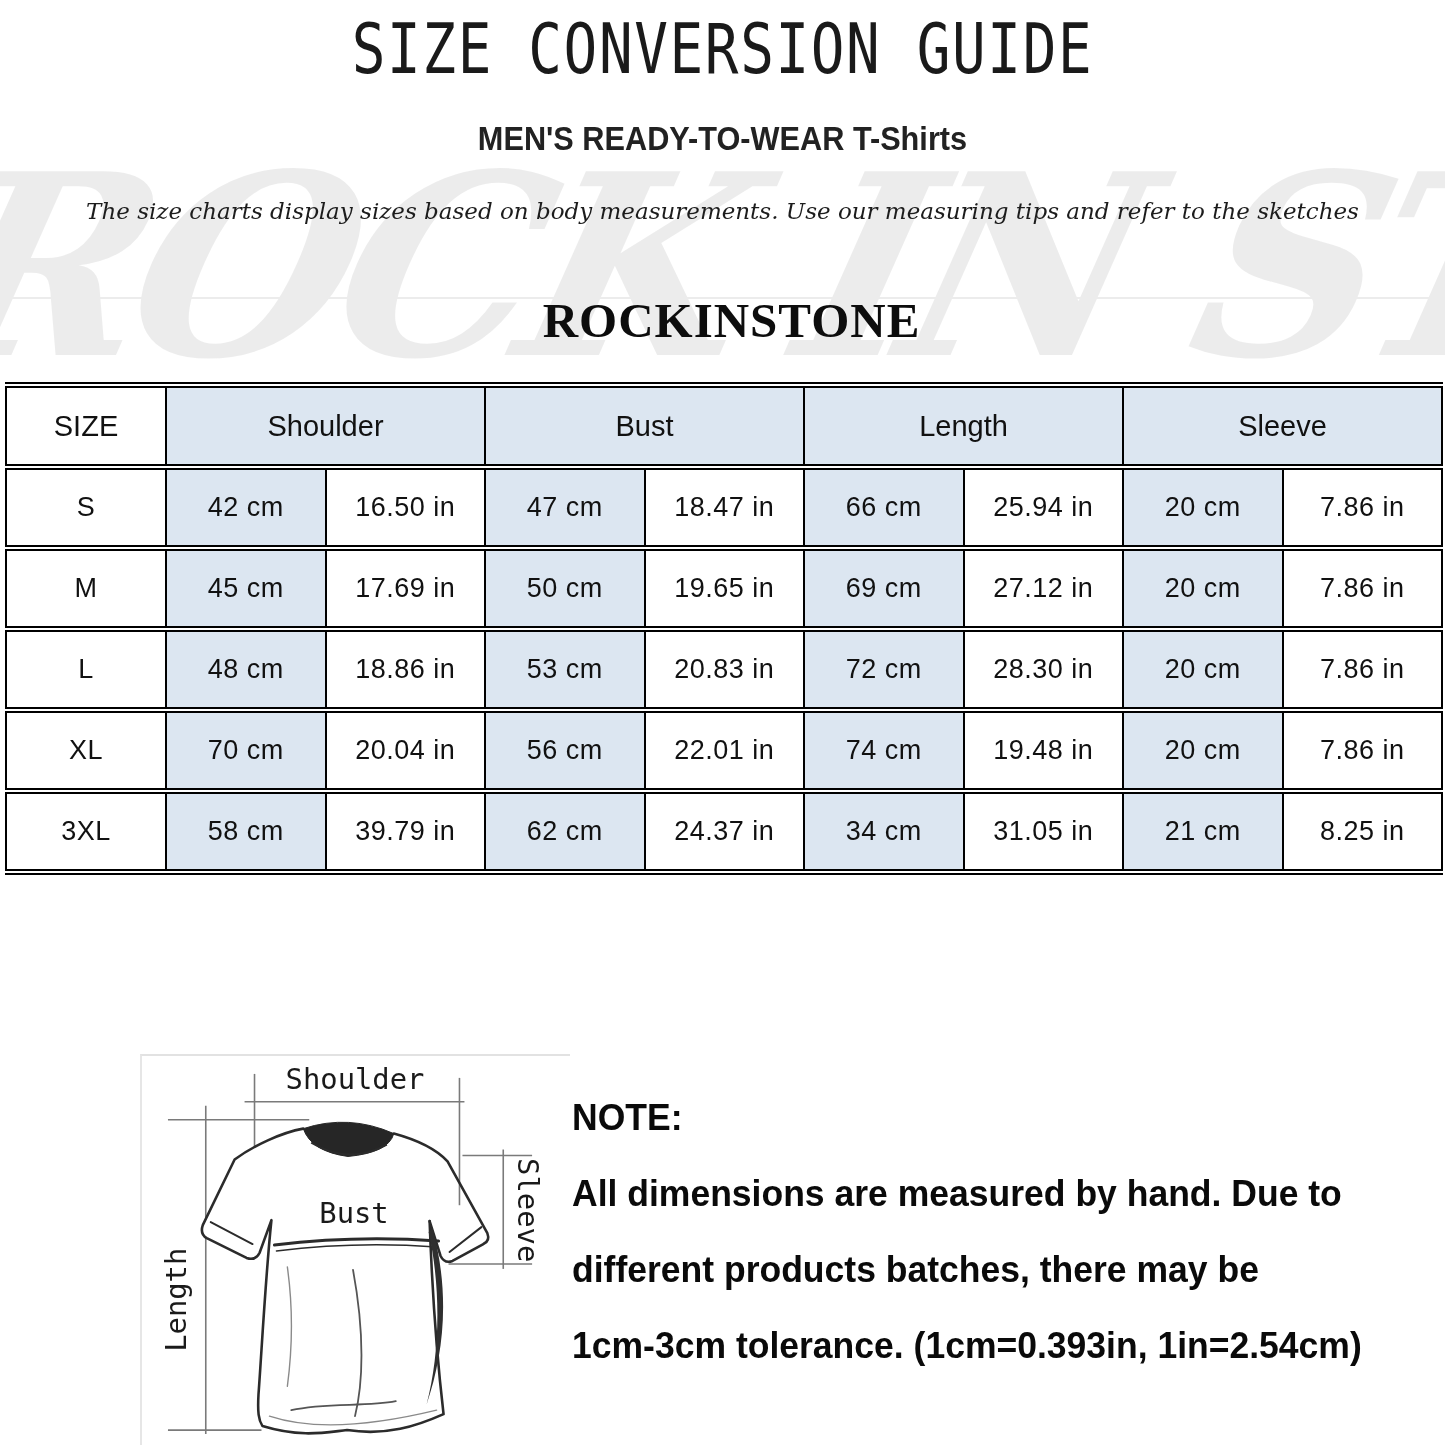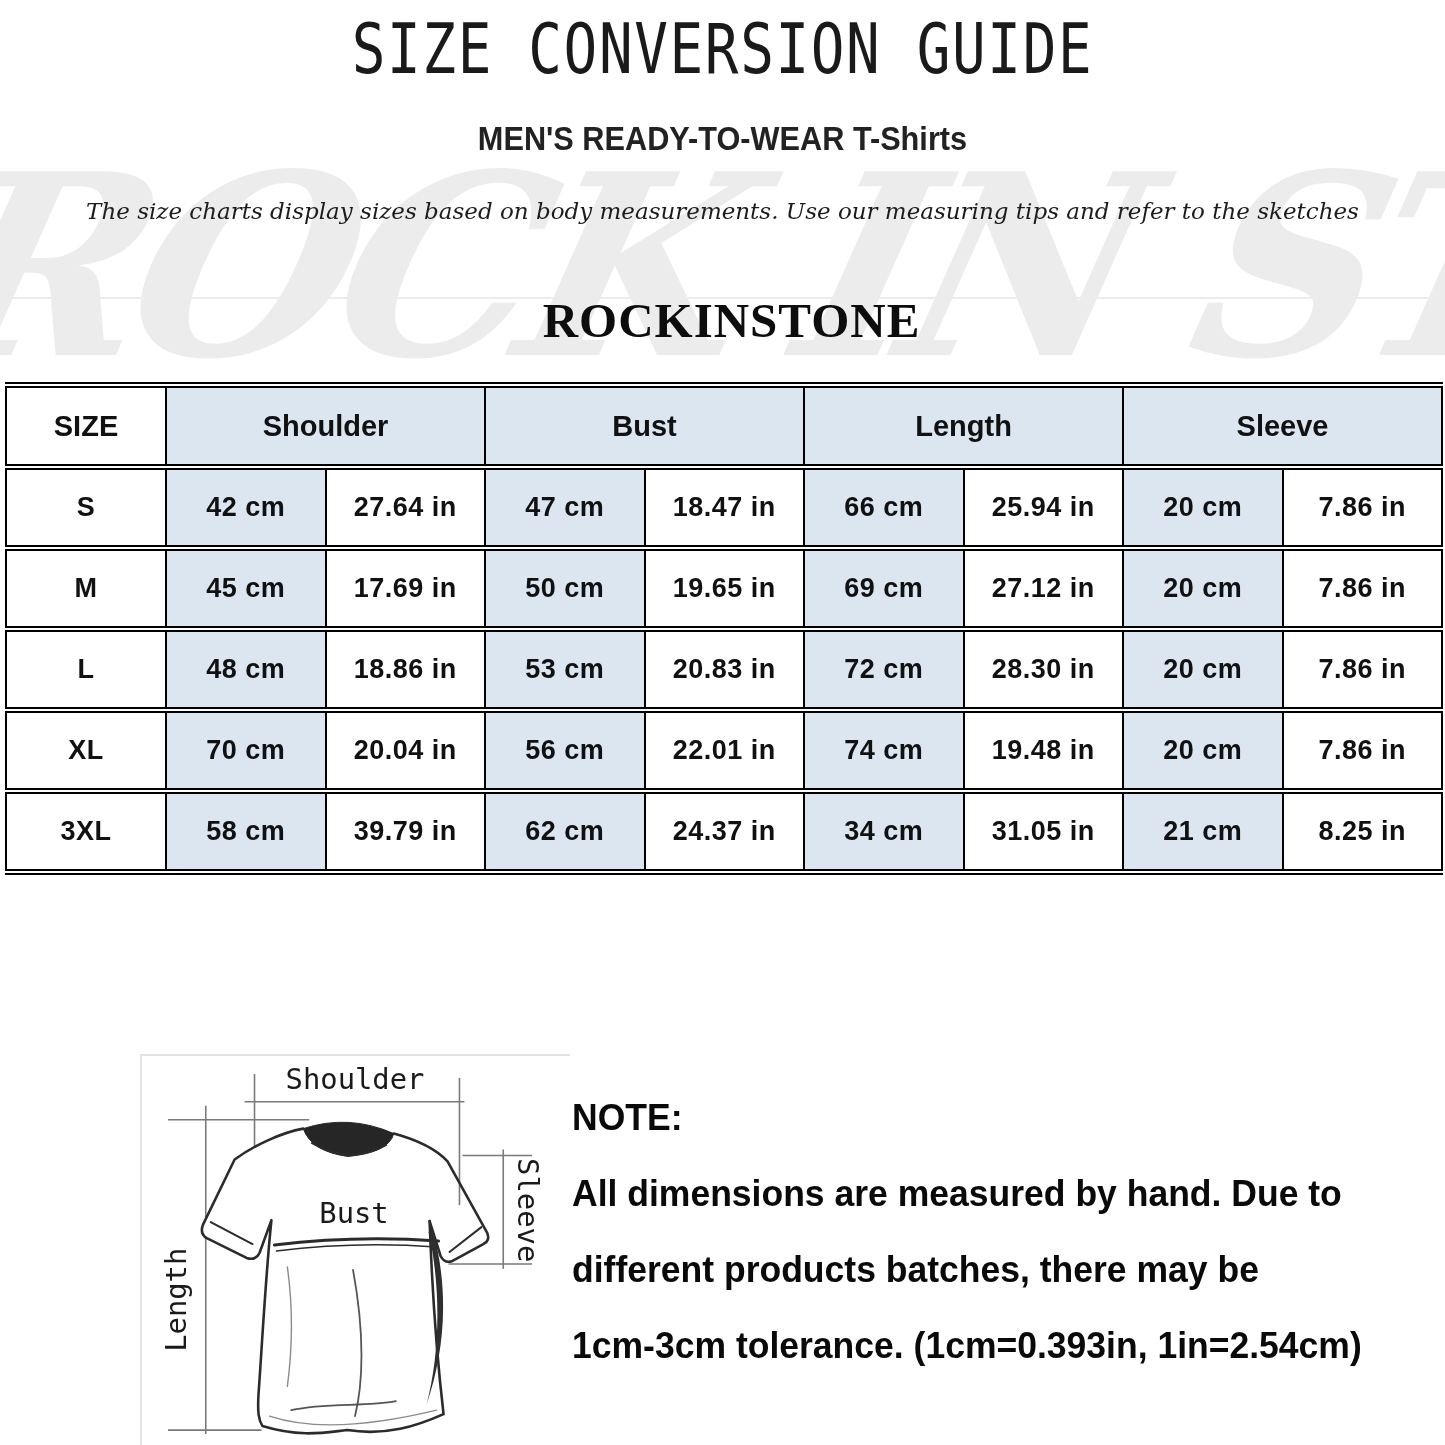--- a/index.html
+++ b/index.html
@@ -37,21 +37,21 @@
   }
   .brand{
     position:absolute;top:292px;left:0;width:1445px;text-align:center;z-index:1;
     font-family:"Liberation Serif",serif;font-weight:bold;
     font-size:49px;letter-spacing:1px;color:#0d0d0d;padding-left:9px;
   }
   
   table.size-table{
     position:absolute;top:382px;left:5px;width:1436px;z-index:1;
     border-collapse:collapse;table-layout:fixed;background:#fff;
-    text-align:center;font-weight:bold;color:#111;
+    text-align:center;font-weight:normal;color:#111;
   }
   table.size-table td{
     border-left:2px solid #000;border-right:2px solid #000;
     border-top:6px double #000;border-bottom:6px double #000;
     padding:0;overflow:hidden;
   }
   td.blue{background:#dce6f1;}
   td.white{background:#ffffff;}
   tr.r-head td{height:76px;font-size:29px;}
   tr.r-unit td{height:74px;font-size:28px;}
@@ -99,21 +99,21 @@
       <tr class="r-head">
     <td class="white">SIZE</td>
     <td class="blue" colspan="2">Shoulder</td>
     <td class="blue" colspan="2">Bust</td>
     <td class="blue" colspan="2">Length</td>
     <td class="blue" colspan="2">Sleeve</td>
   </tr>
   <tr class="r-data">
     <td class="white">S</td>
     <td class="blue">42 cm</td>
-    <td class="white">27.64 in</td>
+    <td class="white">16.50 in</td>
     <td class="blue">47 cm</td>
     <td class="white">18.47 in</td>
     <td class="blue">66 cm</td>
     <td class="white">25.94 in</td>
     <td class="blue">20 cm</td>
     <td class="white">7.86 in</td>
   </tr>
   <tr class="r-data">
     <td class="white">M</td>
     <td class="blue">45 cm</td>

